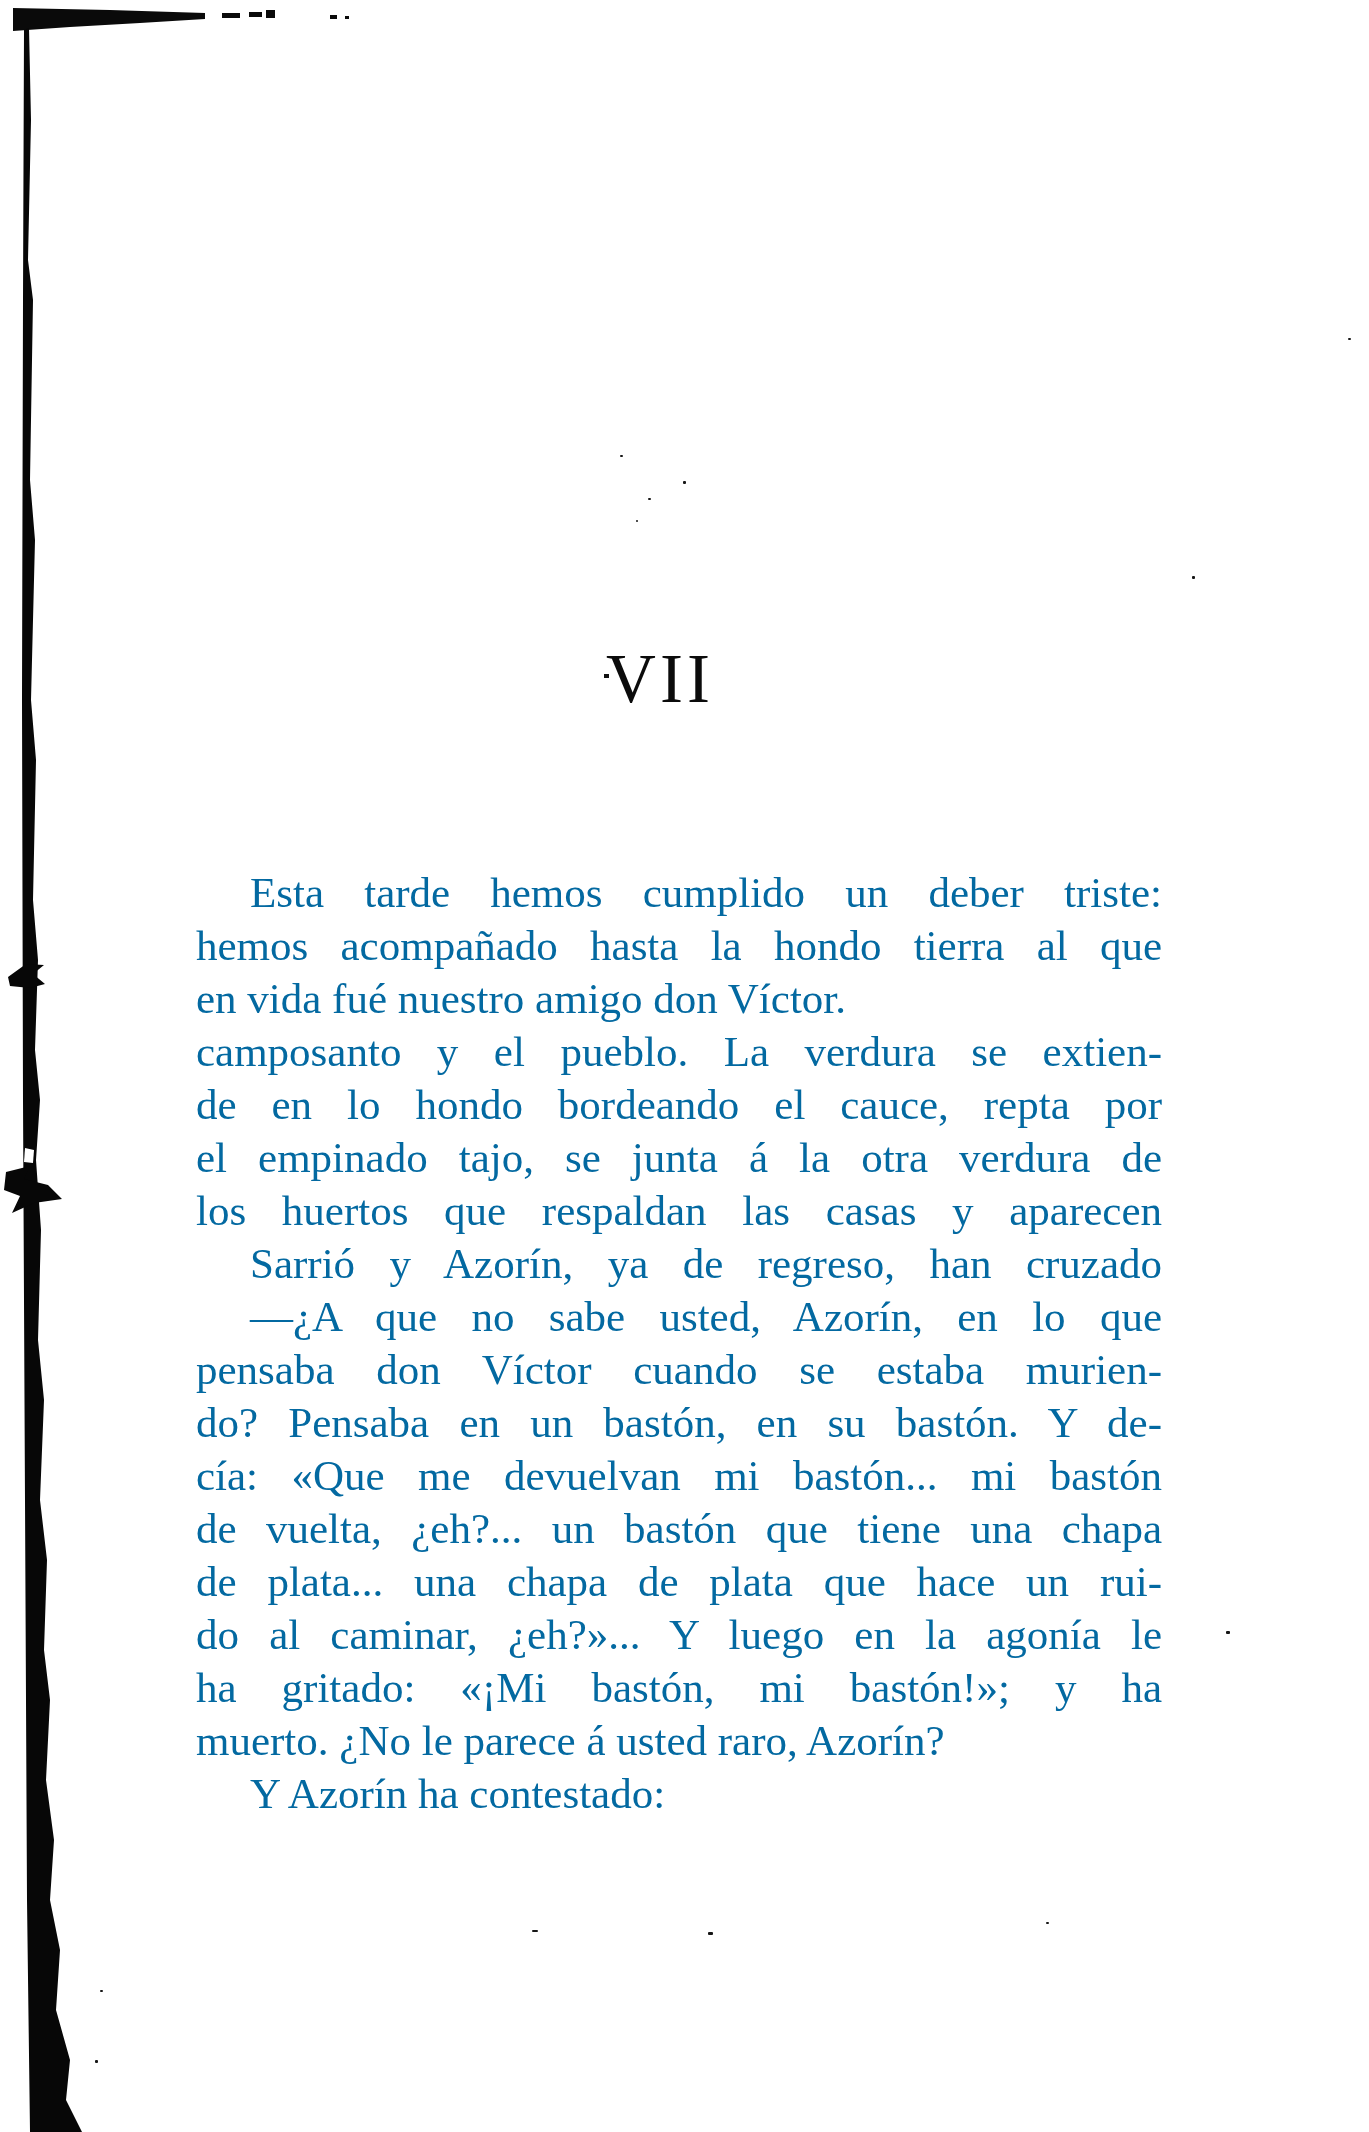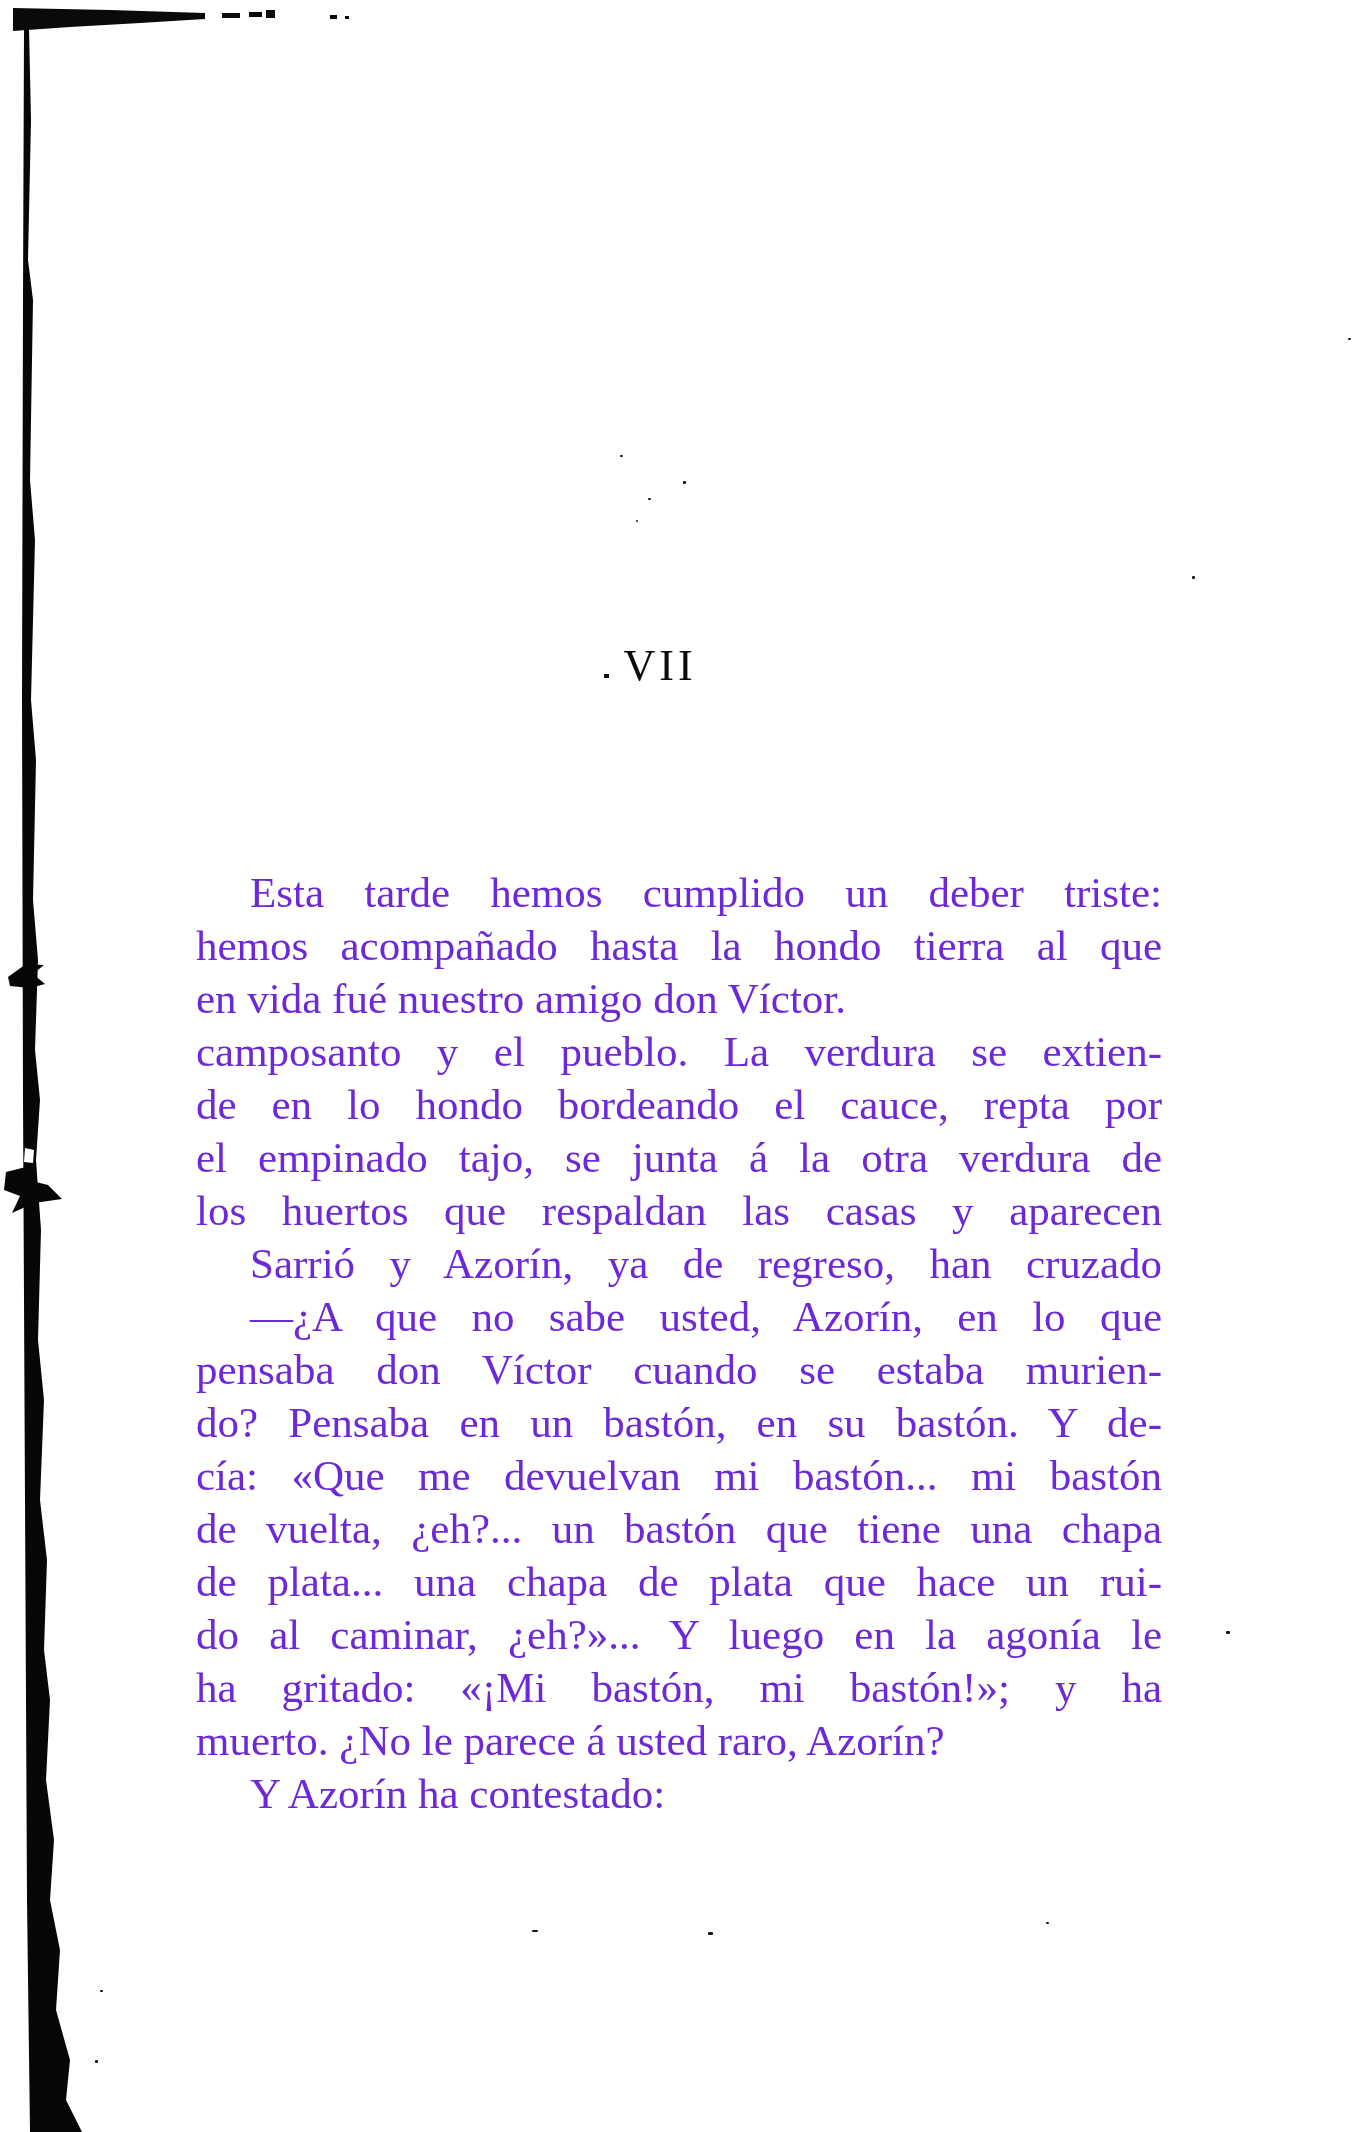--- a/index.html
+++ b/index.html
@@ -17,39 +17,39 @@
     left: 0; top: 0;
     width: 1369px; height: 2132px;
     pointer-events: none;
   }
   .chapter-heading {
     position: absolute;
     top: 640px;
     left: 195px;
     width: 930px;
     text-align: center;
-    font-size: 44px;
+    font-size: 69px;
     letter-spacing: 4px;
     font-weight: normal;
     color: #0b0b0b;
   }
   .heading-dot {
     position: absolute;
     left: 604px; top: 674px;
     width: 5px; height: 4px;
     background: #111;
   }
   .text-block {
     position: absolute;
     top: 866px;
     left: 196px;
     width: 966px;
     font-size: 43px;
     line-height: 53px;
-    color: #6d28d9;
+    color: #0369a1;
   }
   .line {
     height: 53px;
     white-space: nowrap;
     overflow: visible;
   }
   .line.j {
     white-space: normal;
     text-align: justify;
     text-align-last: justify;

